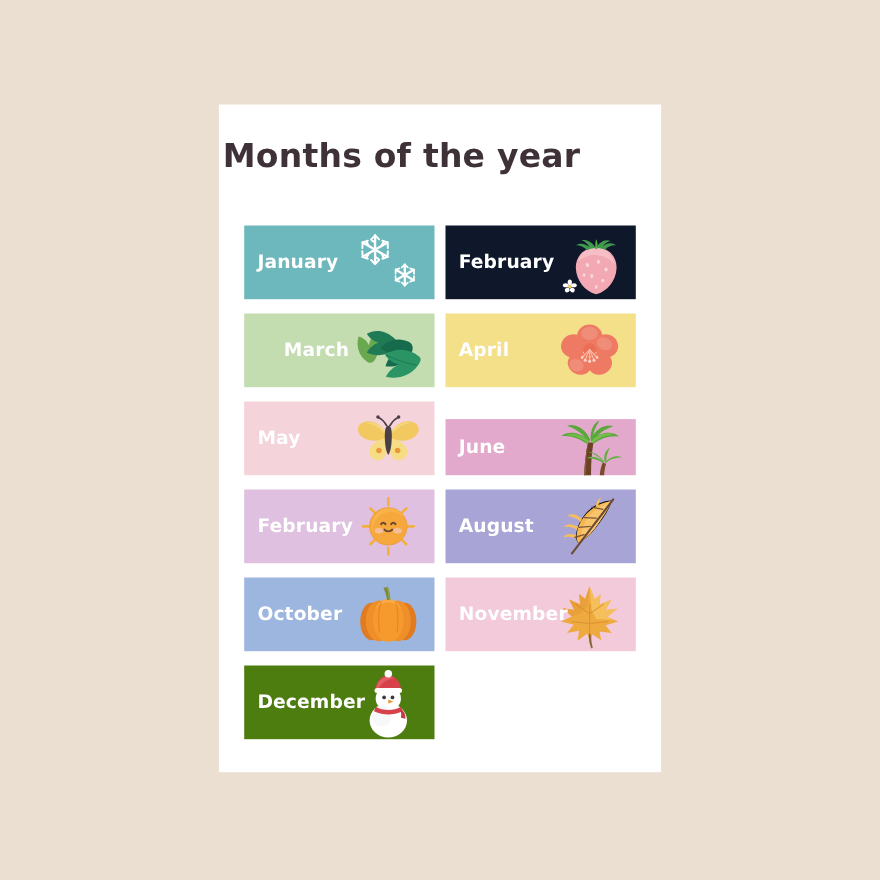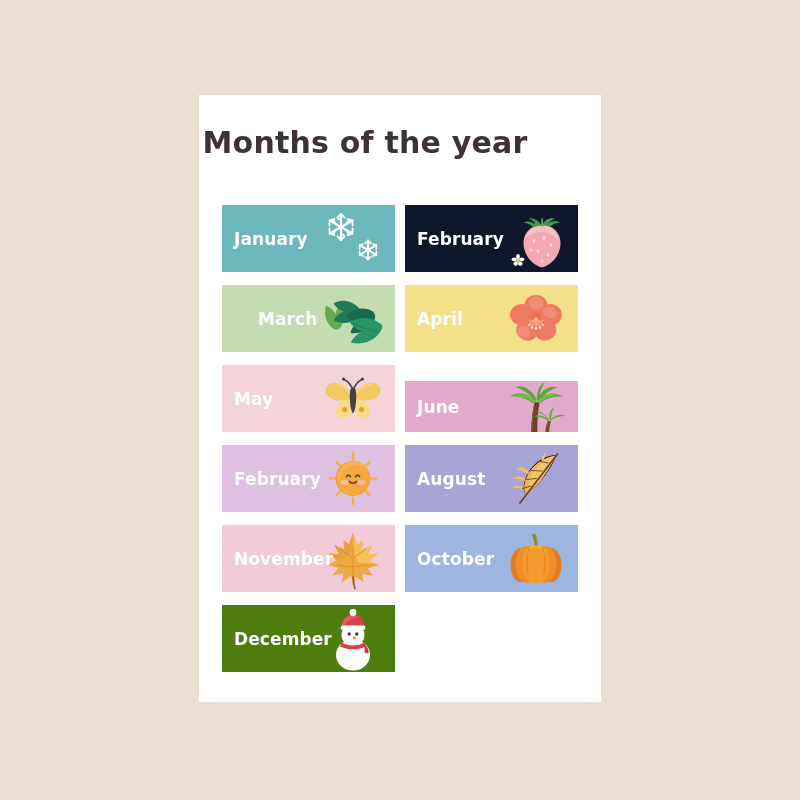--- a/index.html
+++ b/index.html
@@ -315,55 +315,55 @@
               <path d="M50 18 L40 16"></path>
               <path d="M44 26 L33.5 25.5"></path>
               <path d="M38.5 33.5 L28.5 34.5"></path>
               <path d="M33 41 L24.5 43.5"></path>
             </g>
           </svg>
         </span>
       </div>
 
 
+      <div class="card" style="background: rgb(156, 182, 224);">
+        <span class="card-label">October</span>
+        <span class="card-art">
+          <svg viewBox="0 0 76 67" width="76" height="67">
+            <ellipse cx="23" cy="40" rx="10.5" ry="17" fill="#e07b22"></ellipse>
+            <ellipse cx="53" cy="40" rx="10.5" ry="17" fill="#e07b22"></ellipse>
+            <ellipse cx="29.5" cy="39.5" rx="12" ry="18.5" fill="#ef8f2a"></ellipse>
+            <ellipse cx="46.5" cy="39.5" rx="12" ry="18.5" fill="#ef8f2a"></ellipse>
+            <ellipse cx="38" cy="39" rx="14" ry="19.5" fill="#f79a2e"></ellipse>
+            <path d="M38 19.5 C33 19.5 28.5 23 26 28.5 C30 24.5 34 22.5 38 22.5 C42 22.5 46 24.5 50 28.5 C47.5 23 43 19.5 38 19.5 Z" fill="#fbb04a" opacity="0.75"></path>
+            <g fill="none" stroke="#d9731d" stroke-width="1.1" opacity="0.55">
+              <path d="M31.5 22 C29 28 28.5 36 30 50"></path>
+              <path d="M44.5 22 C47 28 47.5 36 46 50"></path>
+            </g>
+            <path d="M37 20.5 C36 15.5 35 12 33.5 9.5 L37.5 8.5 C39 12 39.8 16 39.8 20.5 Z" fill="#7d8a3a"></path>
+            <path d="M37.5 8.5 C39 12 39.8 16 39.8 20.5 L38.5 20.5 C38.3 16 37.8 12 36.3 8.8 Z" fill="#94a148"></path>
+          </svg>
+        </span>
+      </div>
+
       <div class="card" style="background: rgb(242, 202, 218);">
         <span class="card-label">November</span>
         <span class="card-art">
           <svg viewBox="0 0 76 67" width="76" height="67">
             <path d="M38 8 L42.5 19.5 L48 15.5 L47 24.5 L57.5 20.5 L52.5 29.5 L63 28.5 L54 36 L64 40 L52.5 43.5 L58 50.5 L47 49 L48.5 57 L40.5 51.5 L39 62 L36 51 L27 57.5 L28.5 48.5 L17.5 50.5 L23.5 43 L12 40 L22 35.5 L13.5 28 L24 29.5 L19.5 20 L29.5 24.5 L28.5 15 L34 19.5 Z" fill="#eea93f"></path>
             <path d="M38 8 L42.5 19.5 L48 15.5 L47 24.5 L57.5 20.5 L52.5 29.5 L63 28.5 L54 36 L60 38.5 L44 38 L40 30 Z" fill="#f5c05c"></path>
             <path d="M12 40 L22 35.5 L13.5 28 L24 29.5 L19.5 20 L29.5 24.5 L28.5 15 L34 19.5 L38 8 L36 26 L30 32 Z" fill="#e8a03a"></path>
             <g stroke="#d98c2e" stroke-width="1.1" fill="none" opacity="0.7">
               <path d="M38 60 L38 24"></path>
               <path d="M38 33 L25 24"></path>
                 <path d="M38 33 L51 24"></path>
               <path d="M38 42 L21 40"></path>
                 <path d="M38 42 L55 40"></path>
             </g>
             <path d="M38 52 C38.5 57 39 60.5 40 63.5" stroke="#8a6436" stroke-width="1.7" fill="none" stroke-linecap="round"></path>
-          </svg>
-        </span>
-      </div>
-
-      <div class="card" style="background: rgb(156, 182, 224);">
-        <span class="card-label">October</span>
-        <span class="card-art">
-          <svg viewBox="0 0 76 67" width="76" height="67">
-            <ellipse cx="23" cy="40" rx="10.5" ry="17" fill="#e07b22"></ellipse>
-            <ellipse cx="53" cy="40" rx="10.5" ry="17" fill="#e07b22"></ellipse>
-            <ellipse cx="29.5" cy="39.5" rx="12" ry="18.5" fill="#ef8f2a"></ellipse>
-            <ellipse cx="46.5" cy="39.5" rx="12" ry="18.5" fill="#ef8f2a"></ellipse>
-            <ellipse cx="38" cy="39" rx="14" ry="19.5" fill="#f79a2e"></ellipse>
-            <path d="M38 19.5 C33 19.5 28.5 23 26 28.5 C30 24.5 34 22.5 38 22.5 C42 22.5 46 24.5 50 28.5 C47.5 23 43 19.5 38 19.5 Z" fill="#fbb04a" opacity="0.75"></path>
-            <g fill="none" stroke="#d9731d" stroke-width="1.1" opacity="0.55">
-              <path d="M31.5 22 C29 28 28.5 36 30 50"></path>
-              <path d="M44.5 22 C47 28 47.5 36 46 50"></path>
-            </g>
-            <path d="M37 20.5 C36 15.5 35 12 33.5 9.5 L37.5 8.5 C39 12 39.8 16 39.8 20.5 Z" fill="#7d8a3a"></path>
-            <path d="M37.5 8.5 C39 12 39.8 16 39.8 20.5 L38.5 20.5 C38.3 16 37.8 12 36.3 8.8 Z" fill="#94a148"></path>
           </svg>
         </span>
       </div>
 
       <div class="card" style="background: #4d7c0f;">
         <span class="card-label">December</span>
         <span class="card-art">
           <svg viewBox="0 0 76 67" width="76" height="67">
             <ellipse cx="38" cy="50" rx="17" ry="15.5" fill="#ffffff"></ellipse>
             <ellipse cx="38" cy="30" rx="11.5" ry="11" fill="#ffffff"></ellipse>

